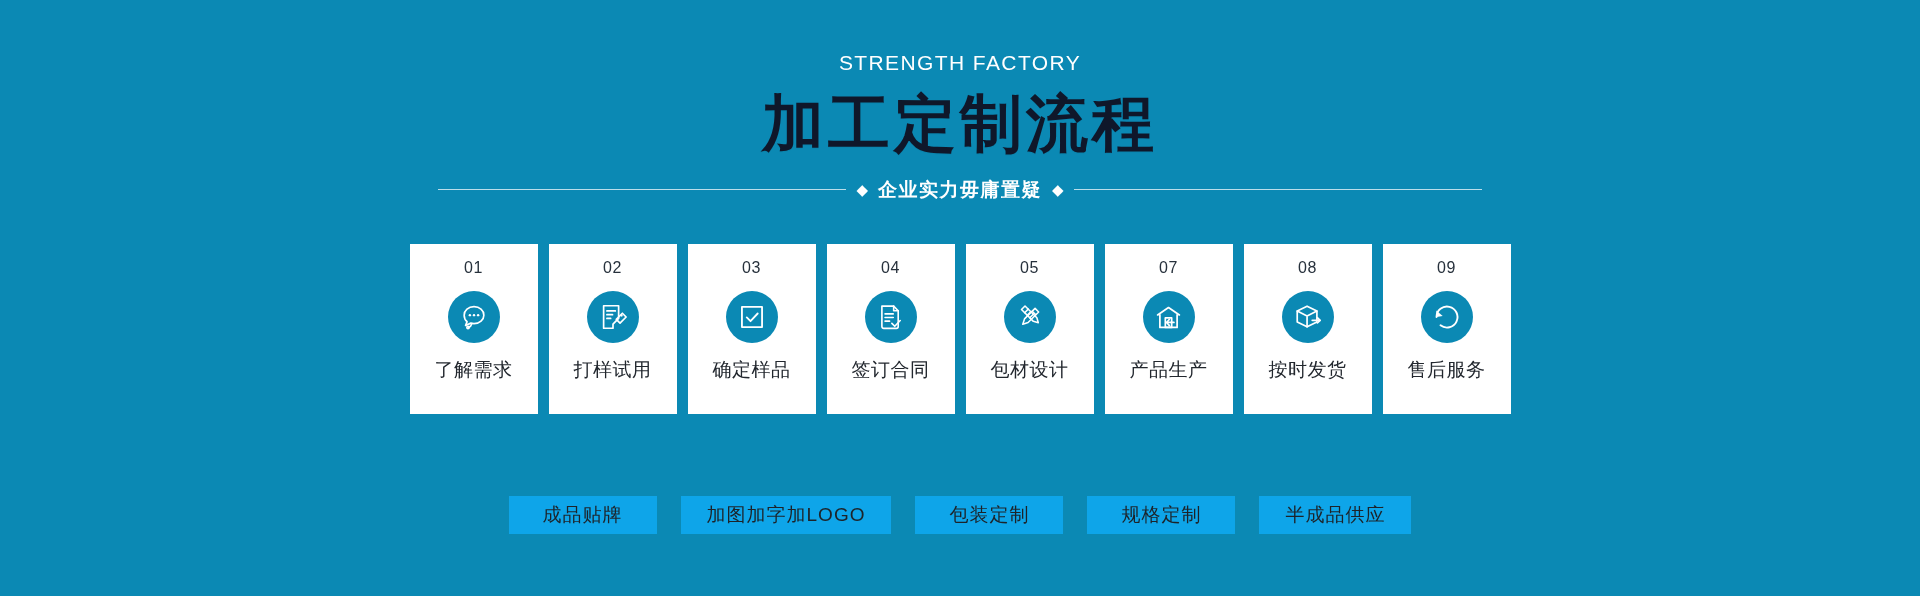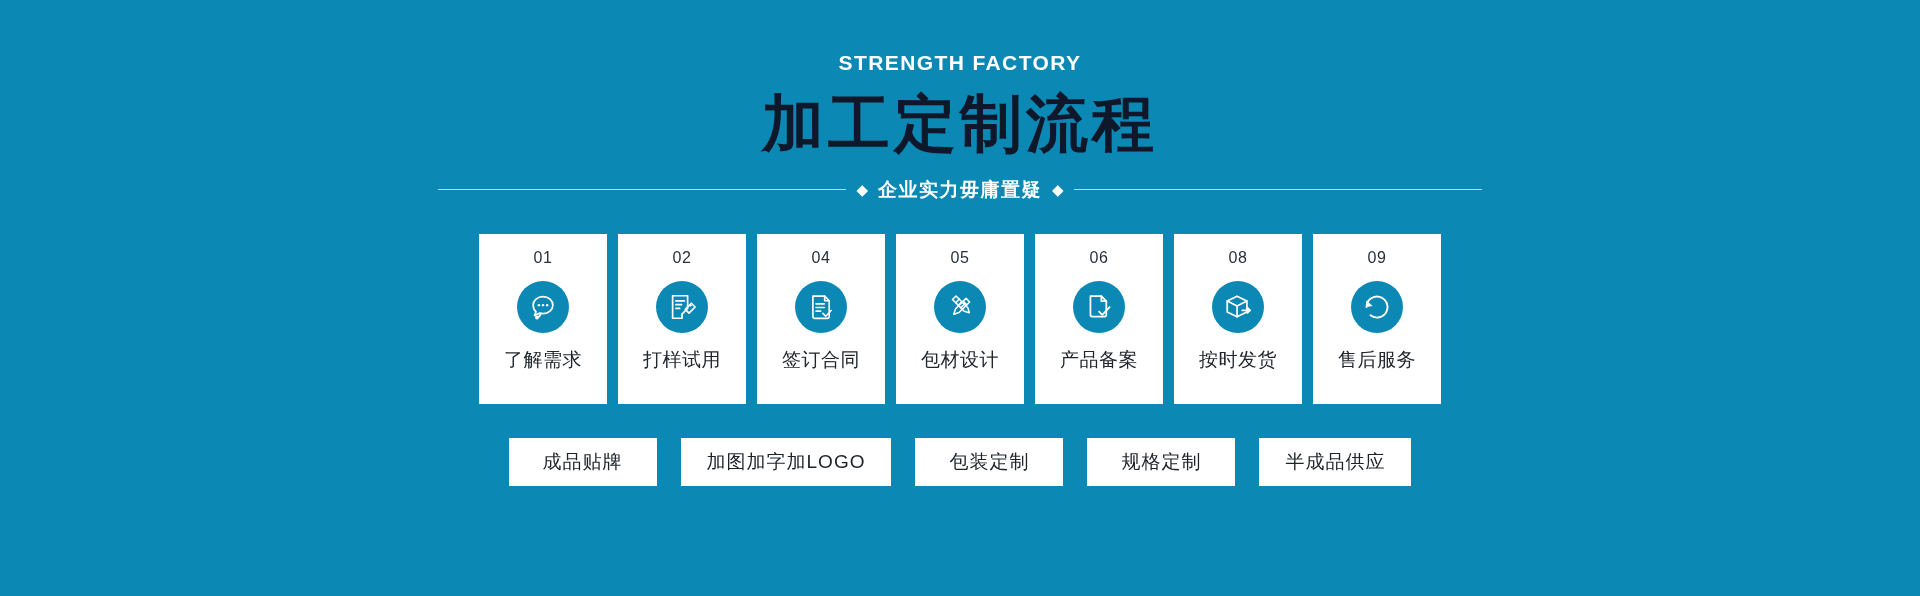--- a/index.html
+++ b/index.html
@@ -31,21 +31,21 @@
     width: 100%;
     display: flex;
     flex-direction: column;
     align-items: center;
     padding-top: 52px;
   }
 
   .eyebrow {
     color: #ffffff;
     font-size: 21px;
-    font-weight: bold;
+    font-weight: normal;
     letter-spacing: 1.4px;
     line-height: 1;
   }
 
   .main-title {
     color: #0f172a;
     font-size: 62px;
     font-weight: bold;
     letter-spacing: 4px;
     line-height: 1.18;
@@ -82,21 +82,21 @@
     letter-spacing: 1.5px;
     white-space: nowrap;
     line-height: 1;
     font-weight: bold;
   }
 
   
   .steps {
     display: flex;
     gap: 11px;
-    margin-top: 35px;
+    margin-top: 45px;
   }
 
   .step-card {
     width: 128px;
     height: 170px;
     background: #ffffff;
     display: flex;
     flex-direction: column;
     align-items: center;
     padding-top: 16px;
@@ -132,32 +132,33 @@
   }
 
   
   .tags {
     display: flex;
     gap: 24px;
     margin-top: 34px;
   }
 
   .tag {
-    height: 48px;
-    background: #ffffff;
+    height: 38px;
+    background: #0ea5e9;
     color: #1d2329;
     font-size: 19px;
     letter-spacing: 1px;
     display: flex;
     align-items: center;
     justify-content: center;
     padding: 0 26px;
     min-width: 148px;
     white-space: nowrap;
     cursor: pointer;
+    margin-top: 48px;
   }
 
   .sale-glyph {
     font-size: 15px;
     font-weight: bold;
     color: #ffffff;
     font-family: "DejaVu Sans", sans-serif;
   }
 </style>
 </head>
@@ -202,20 +203,30 @@
         <svg width="30" height="30" viewBox="0 0 32 32" fill="none" stroke="#fff" stroke-width="1.8" stroke-linecap="round" stroke-linejoin="round">
           <path d="M6 4h16v13.5l-6 6V28H6z"></path>
           <path d="M9.5 9.5h9M9.5 13.5h6M9.5 17.5h4"></path>
           <path d="M19.5 18.5l6.5-6.5 4 4-6.5 6.5z" fill="none"></path>
           <circle cx="25.2" cy="14.4" r="1.2" fill="#fff" stroke="none"></circle>
         </svg>
       </div>
       <div class="step-label">打样试用</div>
     </div>
 
+    <div class="step-card">
+      <div class="step-num">03</div>
+      <div class="step-icon">
+        <svg width="28" height="28" viewBox="0 0 32 32" fill="none" stroke="#fff" stroke-width="2.1" stroke-linecap="round" stroke-linejoin="round">
+          <rect x="4.5" y="4.5" width="23" height="23"></rect>
+          <path d="M10 16.5l4.3 4.3L22.5 12"></path>
+        </svg>
+      </div>
+      <div class="step-label">确定样品</div>
+    </div>
 
     <div class="step-card">
       <div class="step-num">04</div>
       <div class="step-icon">
         <svg width="29" height="29" viewBox="0 0 32 32" fill="none" stroke="#fff" stroke-width="1.8" stroke-linecap="round" stroke-linejoin="round">
           <path d="M6.5 3.5h13l5 5V26a2 2 0 0 1-2 2H8.5a2 2 0 0 1-2-2z"></path>
           <path d="M19.5 3.5v5h5"></path>
           <path d="M10 12h9M10 16h9M10 20h5"></path>
           <path d="M17.5 22.5l3.2 3.2 6-6.4"></path>
         </svg>
@@ -233,32 +244,34 @@
           </g>
           <g transform="rotate(45 16 16)">
             <path d="M13.2 4.5h5.6V21l-2.8 5.5L13.2 21z"></path>
             <path d="M13.2 9h5.6"></path>
           </g>
         </svg>
       </div>
       <div class="step-label">包材设计</div>
     </div>
 
-    <div class="step-card">
-      <div class="step-num">06</div>
+
+    <div class="step-card">
+      <div class="step-num">07</div>
       <div class="step-icon">
         <svg width="29" height="29" viewBox="0 0 32 32" fill="none" stroke="#fff" stroke-width="1.9" stroke-linecap="round" stroke-linejoin="round">
-          <path d="M6 3.5h12l5.5 5.5V24a2 2 0 0 1-2 2H8a2 2 0 0 1-2-2z"></path>
-          <path d="M18 3.5V9h5.5"></path>
-          <path d="M15.5 20.5l3.6 3.6 8-8.6"></path>
-        </svg>
-      </div>
-      <div class="step-label">产品备案</div>
-    </div>
-
+          <path d="M4 13.2L16 5l12 8.2"></path>
+          <path d="M6.5 13v14h19V13"></path>
+          <path d="M12.5 16.5h7v10.5h-7z"></path>
+          <path d="M22 21.5h-8"></path>
+          <path d="M17 18l-3 3.5 3 3.5"></path>
+        </svg>
+      </div>
+      <div class="step-label">产品生产</div>
+    </div>
 
     <div class="step-card">
       <div class="step-num">08</div>
       <div class="step-icon">
         <svg width="30" height="30" viewBox="0 0 32 32" fill="none" stroke="#fff" stroke-width="1.8" stroke-linecap="round" stroke-linejoin="round">
           <path d="M15 4.5l10.5 5.2v11.6L15 26.5 4.5 21.3V9.7z"></path>
           <path d="M4.5 9.7L15 15m0 0l10.5-5.3M15 15v11.5"></path>
           <path d="M20.5 19.5h8"></path>
           <path d="M26 16.8l3 2.7-3 2.7"></path>
         </svg>

